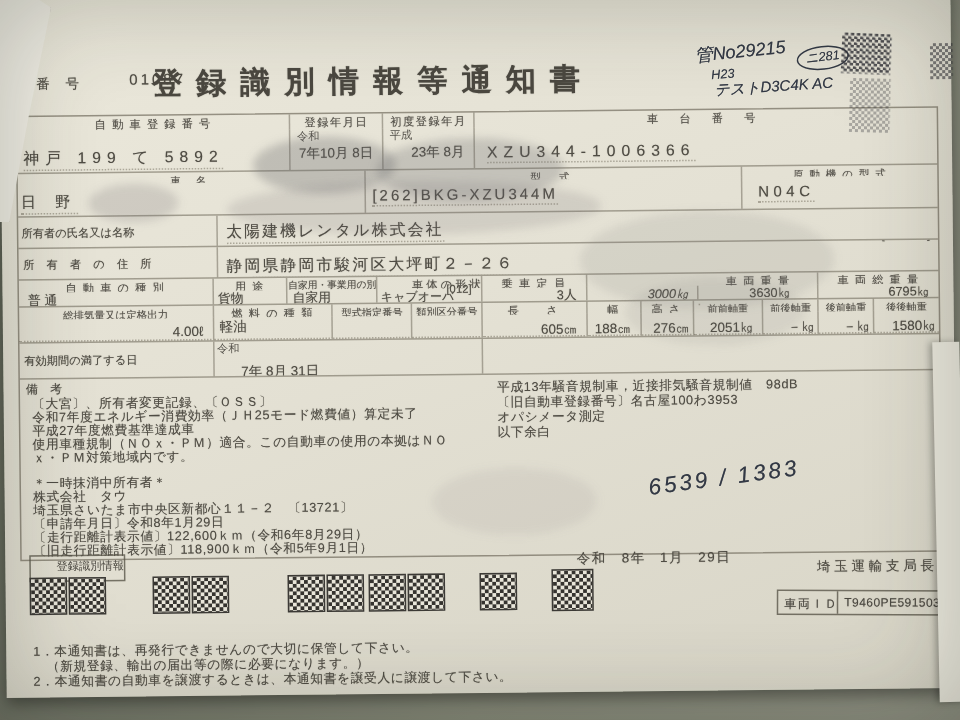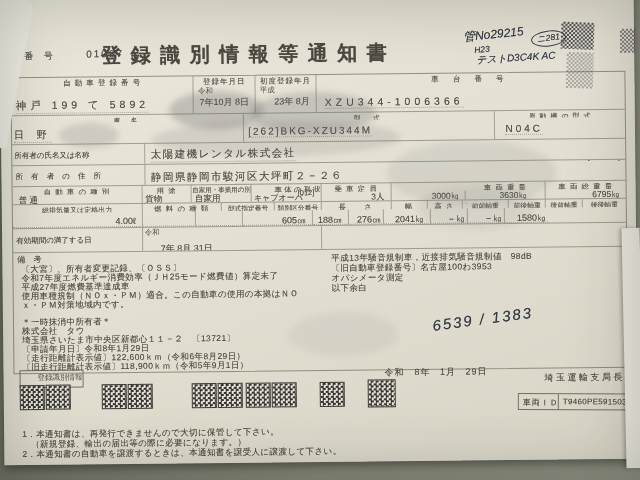--- a/index.html
+++ b/index.html
@@ -143,21 +143,21 @@
         <div class="cell hd" style="width:80px;">車 両 重 量</div>
         <div class="cell hd" style="width:80px;">車 両 総 重 量</div>
       </div>
 
       <div class="trow noline" style="height:9px;">
         <div class="cell val" style="width:130px;font-size:8.5px;padding-left:6px;">普  通</div>
         <div class="cell val" style="width:50px;font-size:8.5px;padding-left:3px;">貨物</div>
         <div class="cell val" style="width:60px;font-size:8.5px;padding-left:3px;">自家用</div>
         <div class="cell val" style="width:70px;font-size:8px;padding-left:2px;">キャブオーバ</div>
         <div class="cell val num" style="width:70px;font-size:8.5px;">3人</div>
-        <div class="cell val num" style="width:75px;font-size:8.5px;">3000㎏</div>
+        <div class="cell val num" style="width:75px;font-size:8.5px;font-style:italic;">3000㎏</div>
         <div class="cell val num" style="width:80px;font-size:8.5px;padding-right:18px;">3630㎏</div>
         <div class="cell val num" style="width:80px;font-size:8.5px;">6795㎏</div>
       </div>
 
       <div class="abs ink" style="left:285px;top:113px;font-size:7.5px;">[012]</div>
 
       <div class="trow" style="height:9px;">
         <div class="cell hd hd-xs" style="width:130px;font-size:7px;">総排気量又は定格出力</div>
         <div class="cell hd" style="width:80px;">燃 料 の 種 類</div>
         <div class="cell hd hd-xs" style="width:53px;font-size:6.8px;">型式指定番号</div>
@@ -166,26 +166,27 @@
         <div class="cell hd" style="width:36px;">幅</div>
         <div class="cell hd" style="width:35px;">高 さ</div>
         <div class="cell hd hd-xs" style="width:47px;font-size:6.8px;">前前軸重</div>
         <div class="cell hd hd-xs" style="width:37px;font-size:6.8px;">前後軸重</div>
         <div class="cell hd hd-xs" style="width:37px;font-size:6.8px;">後前軸重</div>
         <div class="cell hd hd-xs" style="width:43px;font-size:6.8px;">後後軸重</div>
       </div>
 
       <div class="trow noline" style="height:15px;">
         <div class="cell val num dotted" style="width:130px;font-size:9px;padding-top:4px;">4.00ℓ</div>
+        <div class="cell val dotted" style="width:80px;font-size:9px;padding-left:4px;">軽油</div>
         <div class="cell dotted" style="width:53px;"></div>
         <div class="cell dotted" style="width:47px;"></div>
         <div class="cell val num dotted" style="width:70px;font-size:9px;padding-top:4px;">605㎝</div>
         <div class="cell val num dotted" style="width:36px;font-size:9px;padding-top:4px;">188㎝</div>
         <div class="cell val num dotted" style="width:35px;font-size:9px;padding-top:4px;padding-right:2px;">276㎝</div>
-        <div class="cell val num dotted" style="width:47px;font-size:9px;padding-top:4px;">2041㎏</div>
+        <div class="cell val num dotted" style="width:47px;font-size:9px;padding-top:4px;">2051㎏</div>
         <div class="cell val num dotted" style="width:37px;font-size:9px;padding-top:4px;padding-right:2px;">－㎏</div>
         <div class="cell val num dotted" style="width:37px;font-size:9px;padding-top:4px;padding-right:2px;">－㎏</div>
         <div class="cell val num dotted" style="width:43px;font-size:9px;padding-top:4px;padding-right:2px;">1580㎏</div>
       </div>
 
       <div class="trow" style="height:24px;">
         <div class="cell" style="width:130px;">
           <div class="abs ink" style="left:3px;top:7px;font-size:7.5px;">有効期間の満了する日</div>
         </div>
         <div class="cell" style="width:180px;">

